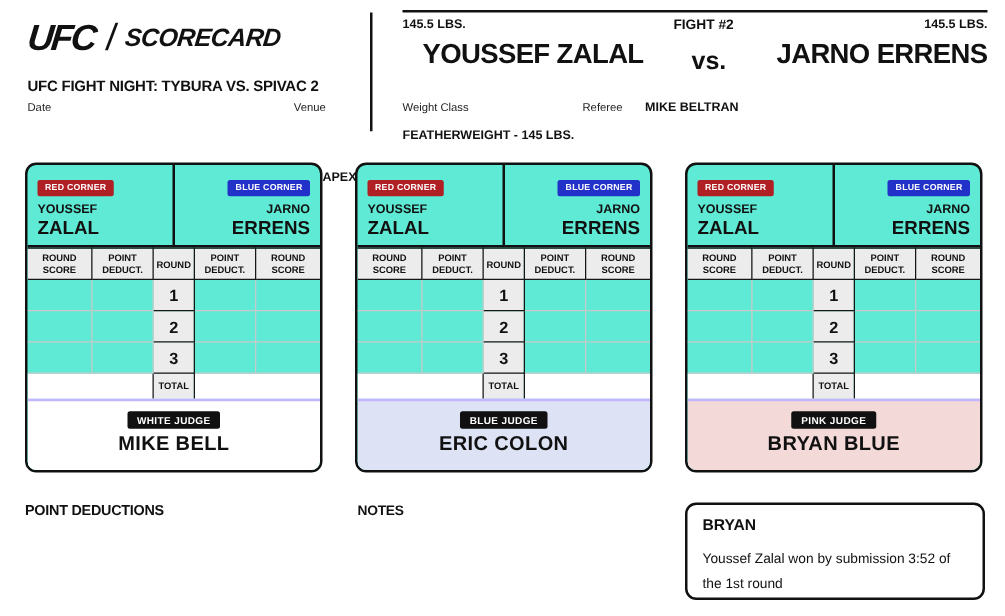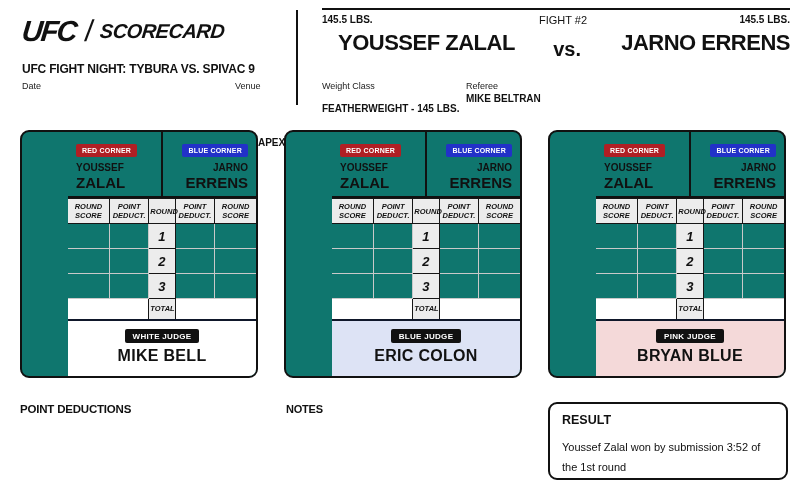--- a/index.html
+++ b/index.html
@@ -15,67 +15,67 @@
   .event-title{position:absolute;left:22px;top:62px;font-weight:800;font-size:12px;letter-spacing:-0.2px;}
   .meta{position:absolute;top:81px;display:flex;flex-direction:column;gap:2px;}
   .meta .lbl{font-size:9px;color:#222;font-weight:400;}
   .meta .val{font-size:10px;font-weight:800;margin-top:44px;}
   .meta.date{left:22px}.meta.location{left:100px}.meta.venue{left:235px}
   .v-divider{position:absolute;left:296px;top:10px;width:2px;height:95px;background:#111;}
   .top-rule{position:absolute;left:322px;top:8px;width:468px;height:2px;background:#111;}
   .red-weight{position:absolute;left:322px;top:14px;font-size:10px;font-weight:800;}
   .red-name{position:absolute;left:338px;top:30px;font-size:22px;font-weight:900;letter-spacing:-0.5px;}
   .mid-right{position:absolute;left:468px;top:14px;width:119px;text-align:right;}
-  .fight-no{font-size:11px;font-weight:400;}
+  .fight-no{font-size:11px;font-weight:700;}
   .vs{font-size:20px;font-weight:900;margin-top:12px;padding-right:6px;}
   .blue-weight{position:absolute;right:14px;top:14px;font-size:10px;font-weight:800;text-align:right;}
   .blue-name{position:absolute;right:14px;top:30px;font-size:22px;font-weight:900;letter-spacing:-0.5px;text-align:left;}
   .wc-group{position:absolute;left:322px;top:81px;display:flex;flex-direction:column;gap:12px;}
-  .ref-group{position:absolute;left:466px;top:81px;display:flex;flex-direction:column;gap:2px;}
+  .ref-group{position:absolute;left:466px;top:81px;display:flex;gap:18px;}
   .wc-group .lbl,.ref-group .lbl{font-size:9px;color:#222;}
   .wc-group .val,.ref-group .val{font-size:10px;font-weight:800;}
   
   .cards-row{position:absolute;left:20px;top:130px;display:flex;gap:26px;}
   .card{
     width:238px;height:248px;border:2px solid #111;border-radius:9px;
-    background:#0f766e;overflow:hidden;display:flex;flex-direction:column;box-sizing:border-box;padding-left:46px;
+    background:#5eead4;overflow:hidden;display:flex;flex-direction:column;box-sizing:border-box;
   }
   .card-top{display:flex;height:64px;border-bottom:2px solid #111;flex:none;}
   .corner-half{flex:1;padding:7px 8px 0 8px;display:flex;flex-direction:column;}
   .corner-half.left{border-right:2px solid #111;}
   .corner-half.right{text-align:right;align-items:flex-end;}
   .badge{display:inline-block;color:#fff;font-size:7px;font-weight:800;
     padding:3px 6px;border-radius:2px;letter-spacing:0.2px;}
   .badge.red{background:var(--red,#b01f24);}
   .badge.blue{background:var(--blue,#2231c8);}
   .fighter-name{margin-top:5px;line-height:1.15;}
   .fighter-name .first{font-size:10px;font-weight:800;}
   .fighter-name .last{font-size:15px;font-weight:900;}
-  table.score{border-collapse:collapse;width:100%;table-layout:fixed;flex:none;font-style:italic;}
+  table.score{border-collapse:collapse;width:100%;table-layout:fixed;flex:none;}
   table.score th{
     background:#ececec;border:1.5px solid #161616;font-size:7.5px;font-weight:800;
     line-height:1.2;padding:3px 1px;height:22px;box-sizing:border-box;
   }
   table.score th:first-child{border-left:none}
   table.score th:last-child{border-right:none}
   table.score td{border:1px solid #c9c9c9;height:25px;text-align:center;box-sizing:border-box;}
   table.score td:first-child{border-left:none}
   table.score td:last-child{border-right:none}
   table.score td.round{
     background:#ececec;border-left:1.5px solid #161616;border-right:1.5px solid #161616;
     border-bottom:1.5px solid #161616;font-size:13px;font-weight:800;
   }
   table.score tr.total td{border-top:1.5px solid #161616;border-bottom:none;height:20px;}
   table.score tr.total td.side{border-left:none;border-right:none;background:#fff;}
   table.score tr.total td.total-cell{
     background:#ececec;border-left:1.5px solid #161616;border-right:1.5px solid #161616;
     font-size:7.5px;font-weight:800;
   }
   .judge-footer{
-    flex:1;border-top:2px solid #0f172a;display:flex;flex-direction:column;
+    flex:1;border-top:2px solid #c4b5fd;display:flex;flex-direction:column;
     align-items:center;justify-content:center;gap:4px;padding:2px 0 4px 0;
   }
   .judge-badge{background:#111;color:#fff;font-size:8px;font-weight:800;
     padding:2.5px 8px;border-radius:2px;letter-spacing:0.3px;}
   .judge-name{font-size:16px;font-weight:900;letter-spacing:0.3px;}
   
   .pd-label{position:absolute;left:20px;top:403px;font-size:11.5px;font-weight:900;letter-spacing:-0.2px;}
   .notes-label{position:absolute;left:286px;top:403px;font-size:11px;font-weight:900;letter-spacing:-0.2px;}
   .result-box{
     position:absolute;left:548px;top:402px;width:240px;height:78px;box-sizing:border-box;
@@ -88,21 +88,21 @@
 <body>
 
 <div class="page">
 
   <div class="logo-row">
     <span class="ufc-logo">UFC</span>
     <span class="logo-slash">/</span>
     <span class="wordmark">SCORECARD</span>
   </div>
 
-  <div class="event-title">UFC FIGHT NIGHT: TYBURA VS. SPIVAC 9</div>
+  <div class="event-title">UFC FIGHT NIGHT: TYBURA VS. SPIVAC 2</div>
 
   <div class="meta date">
     <span class="lbl">Date</span>
     <span class="val">08/10/2024</span>
   </div>
   <div class="meta venue">
     <span class="lbl">Venue</span>
     <span class="val">UFC APEX</span>
   </div>
 
@@ -329,17 +329,17 @@
         <span class="judge-badge">PINK JUDGE</span>
         <div class="judge-name">BRYAN BLUE</div>
       </div>
     </div>
   </div>
 
   <div class="pd-label">POINT DEDUCTIONS</div>
   <div class="notes-label">NOTES</div>
 
   <div class="result-box">
-    <div class="result-title">RESULT</div>
+    <div class="result-title">BRYAN</div>
     <div class="result-text">Youssef Zalal won by submission 3:52 of the 1st round</div>
   </div>
 
 </div>
 
 </body></html>

